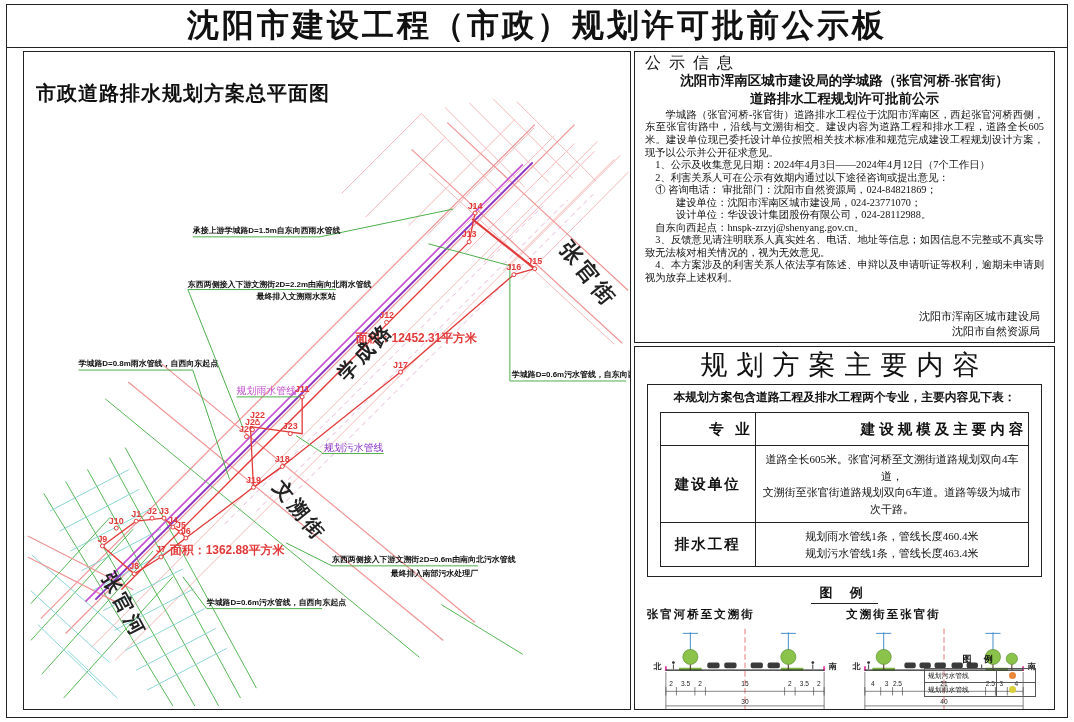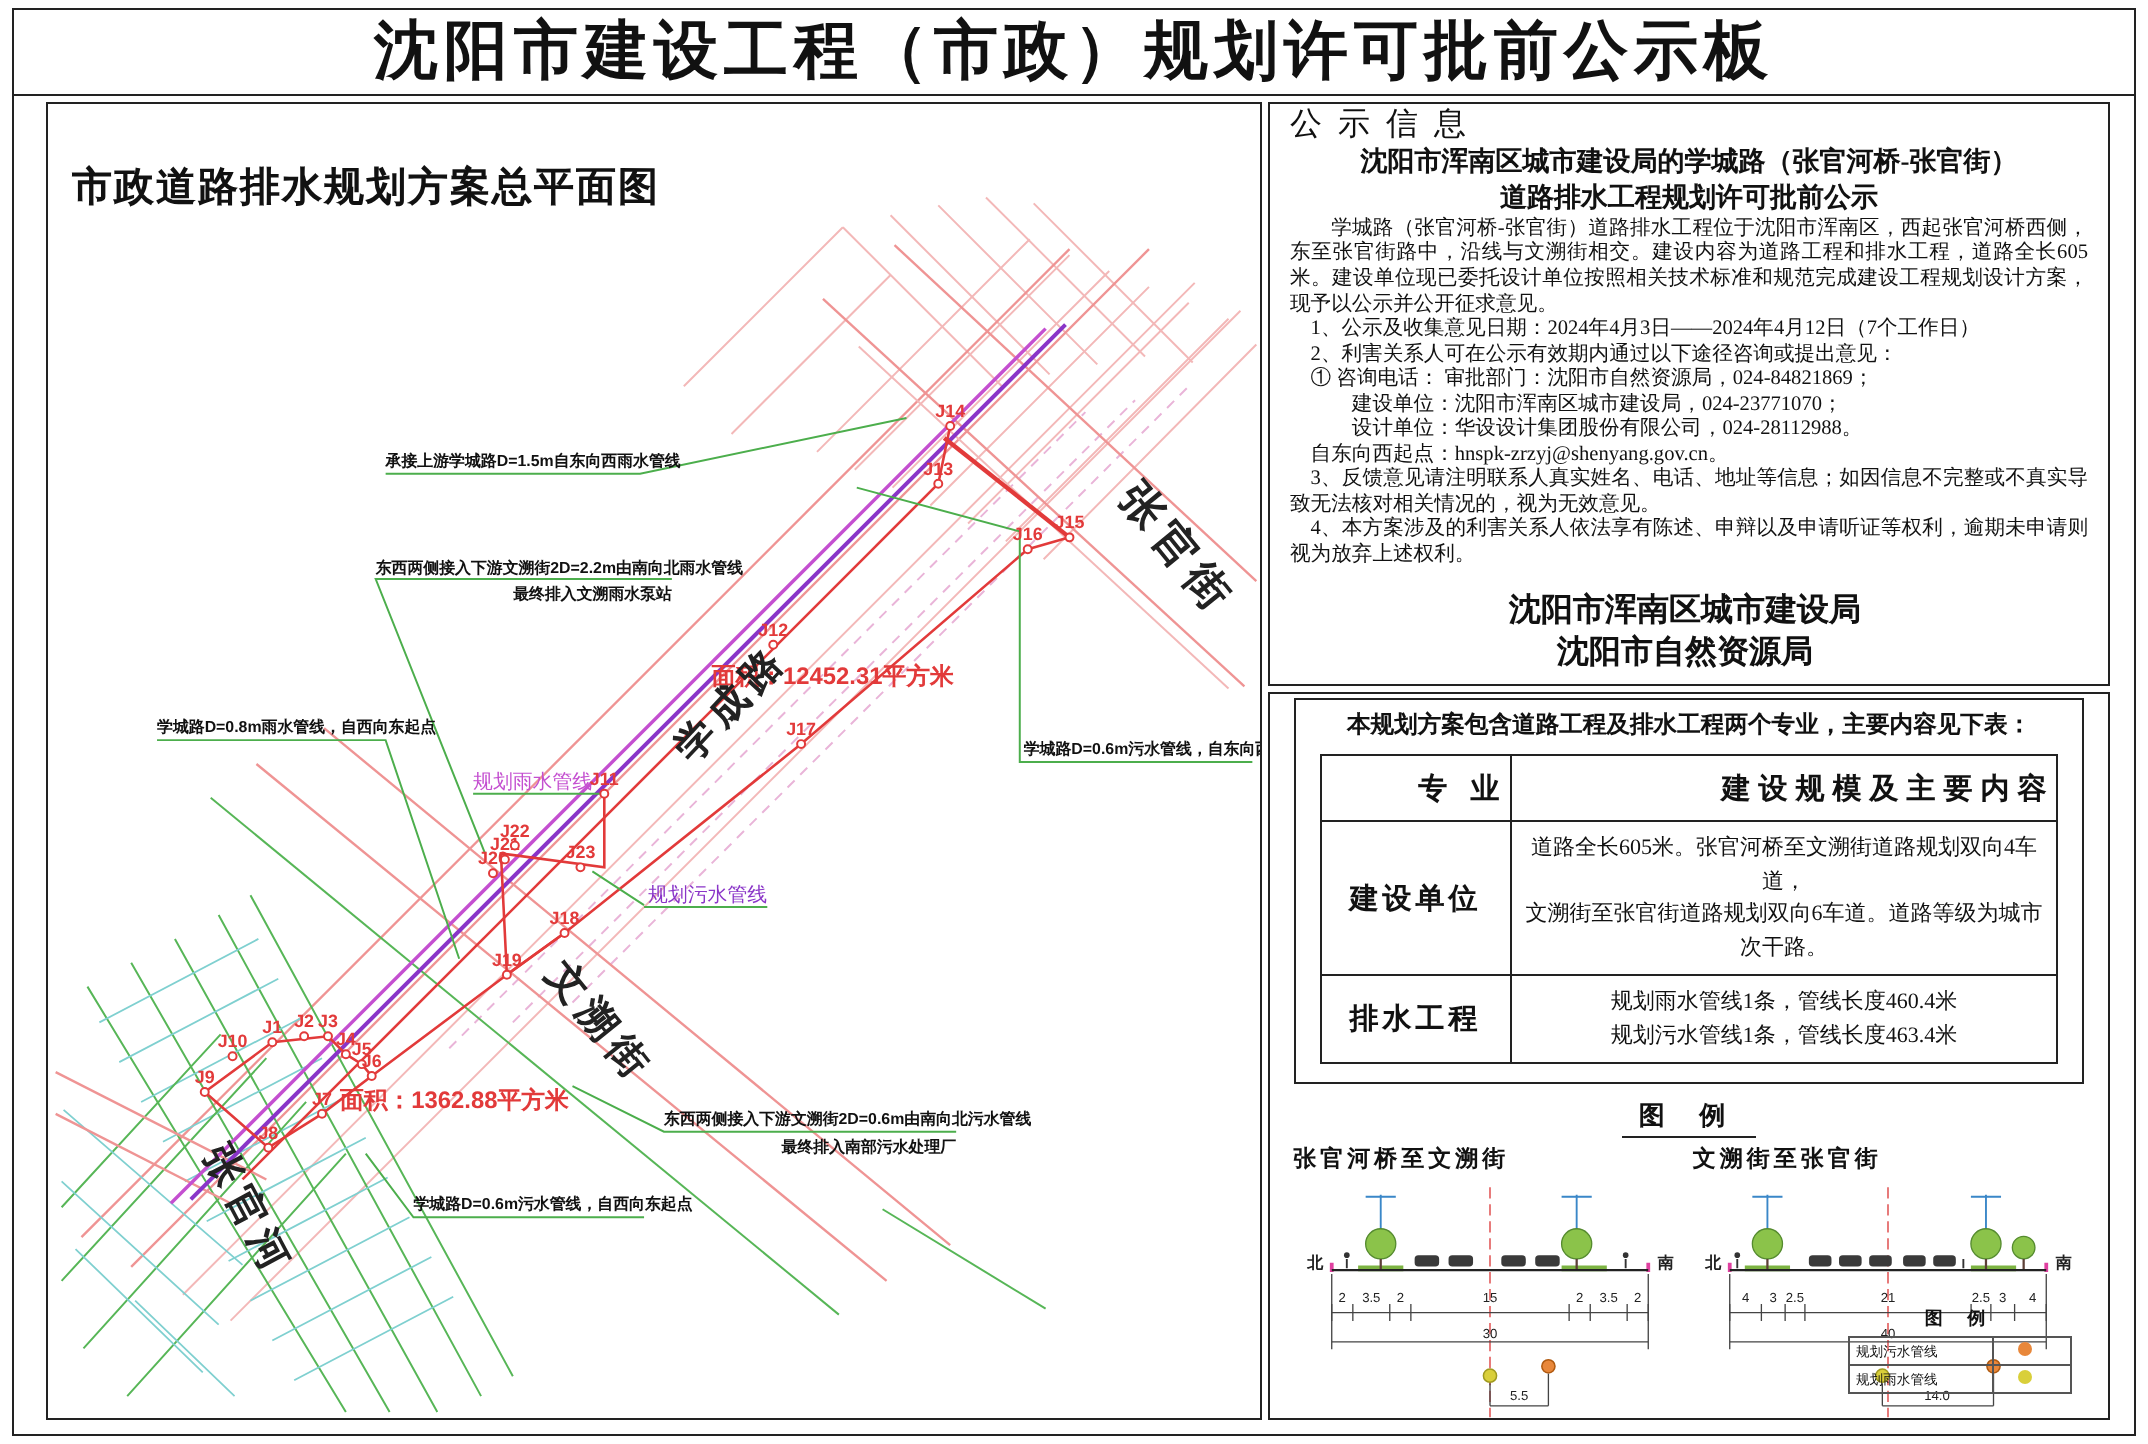--- a/index.html
+++ b/index.html
@@ -13,21 +13,21 @@
   .map-panel{width:606px;flex:none;border:1px solid #222;position:relative;background:#fff;}
   .map-title{position:absolute;left:12px;top:8px;font-size:20px;font-weight:bold;letter-spacing:1px;z-index:3;margin-top:20px;}
   .map-svg{position:absolute;inset:0;width:100%;height:100%;}
   
   .right-col{flex:1;display:flex;flex-direction:column;gap:3px;min-width:0;}
   .notice-box{height:284px;flex:none;border:1px solid #222;padding:2px 10px 4px;display:flex;flex-direction:column;overflow:hidden;}
   .notice-title{text-align:left;font-size:16px;letter-spacing:8px;line-height:1.15;}
   .notice-sub{text-align:center;font-size:13.5px;font-weight:bold;line-height:1.28;}
   .notice-body{margin-top:2px;}
   .bp{font-size:10.3px;line-height:1.22;text-align:justify;margin:0;}
-  .signature{margin-top:auto;text-align:center;font-size:16px;line-height:1.3;padding-right:4px;font-weight:bold;}
+  .signature{margin-top:auto;text-align:right;font-size:11px;line-height:1.3;padding-right:4px;font-weight:normal;}
   .plan-box{flex:1;border:1px solid #222;position:relative;padding:2px 8px;overflow:hidden;}
   .plan-title{text-align:center;font-size:27px;letter-spacing:9px;line-height:1.15;margin:1px 0 3px;}
   .inner-box{border:1px solid #222;margin:0 4px;padding:5px 8px 9px;}
   .plan-intro{text-align:center;font-size:11.8px;font-weight:bold;}
   table.plan{border-collapse:collapse;width:98%;margin:6px auto 0;}
   table.plan td{border:1px solid #222;vertical-align:middle;}
   .th-cell{font-size:14.5px;font-weight:bold;text-align:right;letter-spacing:4px;height:30px;}
   .lab-cell{font-size:14.5px;font-weight:bold;text-align:center;width:92px;letter-spacing:2px;}
   .val-cell{font-size:11px;text-align:center;line-height:1.5;padding:5px 4px;}
   .legend-head{width:max-content;margin:7px auto 3px;font-size:13px;font-weight:bold;letter-spacing:7px;
@@ -226,20 +226,21 @@
               <p class="bp" style="text-indent: 1em;">4、本方案涉及的利害关系人依法享有陈述、申辩以及申请听证等权利，逾期未申请则视为放弃上述权利。</p>
             </div>
           <div class="signature">
             <div>沈阳市浑南区城市建设局</div>
             <div>沈阳市自然资源局</div>
 
           </div>
         </div>
 
         <div class="plan-box">
+          <div class="plan-title">规划方案主要内容</div>
           <div class="inner-box">
             <div class="plan-intro">本规划方案包含道路工程及排水工程两个专业，主要内容见下表：</div>
             <table class="plan">
               <tbody>
                   <tr>
                 <td class="th-cell">专  业</td>
                 <td class="th-cell">建设规模及主要内容</td>
               </tr>
               <tr>
                 <td class="lab-cell">建设单位</td>

